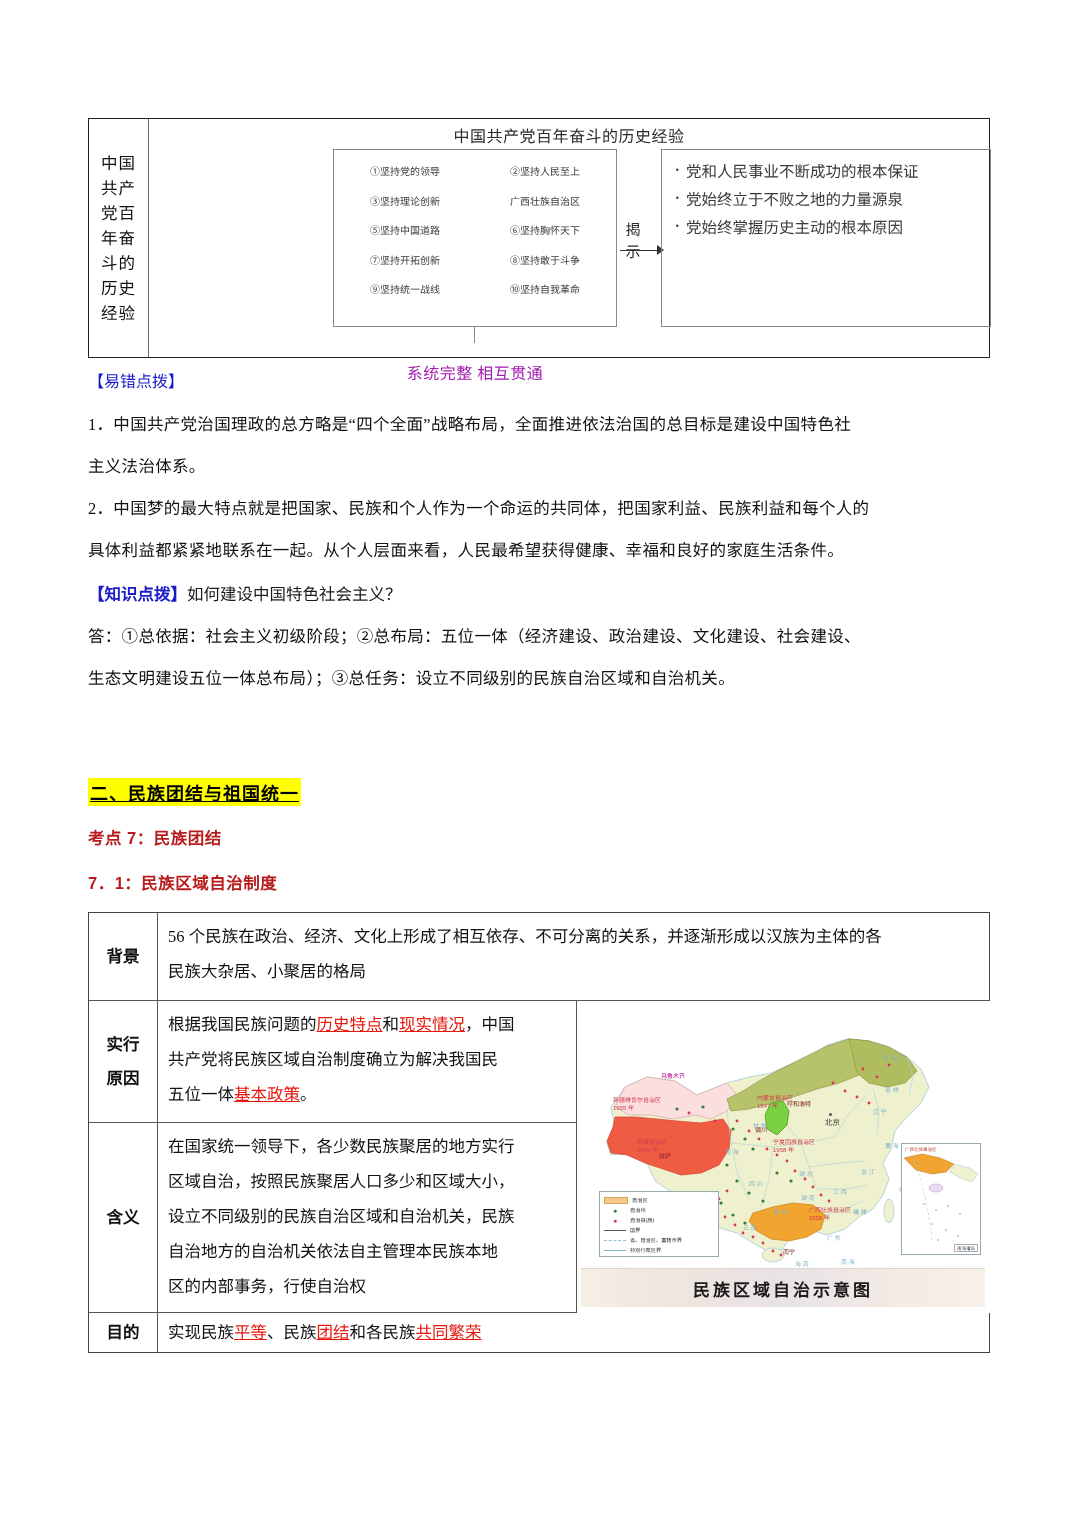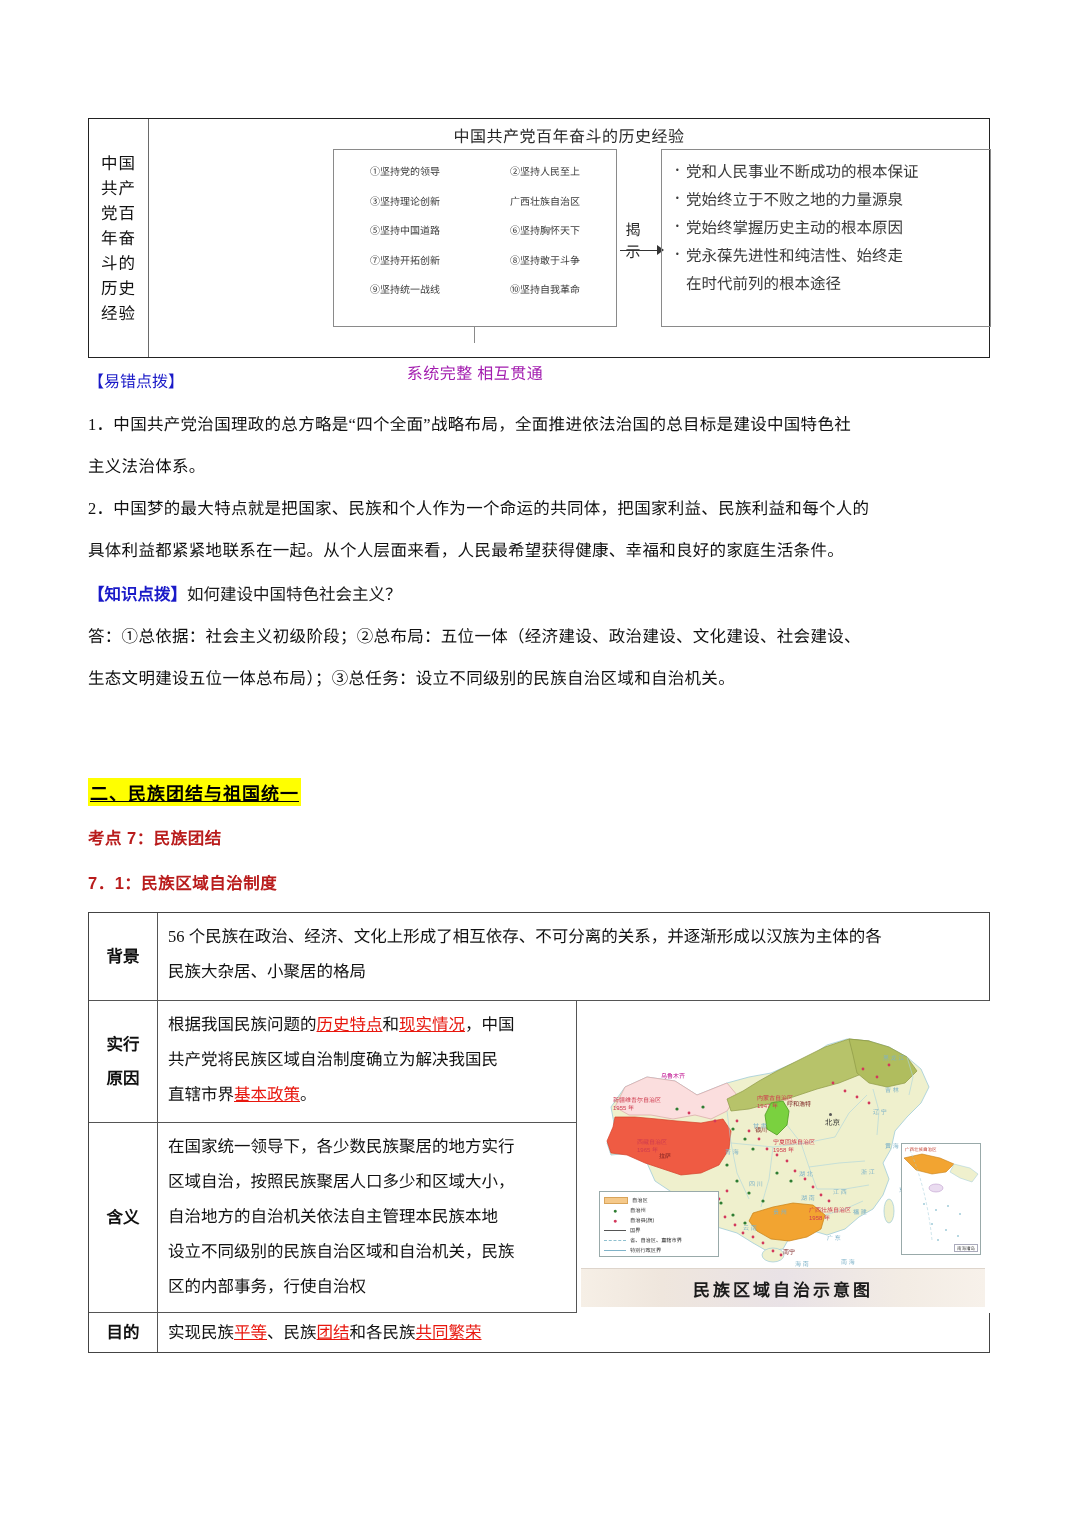--- a/index.html
+++ b/index.html
@@ -241,24 +241,20 @@
         <div class="kanji">揭示</div>
         <div class="arrowline"></div>
         <div class="arrowhead"></div>
       </div>
 
       <div class="box-right">
         <ul>
           <li>党和人民事业不断成功的根本保证</li>
           <li>党始终立于不败之地的力量源泉</li>
           <li>党始终掌握历史主动的根本原因</li>
-          <li>
-            <span>党永葆先进性和纯洁性、始终走</span>
-            <span class="l2">在时代前列的根本途径</span>
-          </li>
         </ul>
       </div>
 
       <div class="stem-v"></div>
       <div class="sys-label">系统完整 相互贯通</div>
     </div>
   </div>
 
   <div class="blue-head" style="left:0;top:368px;">【易错点拨】</div>
 
@@ -299,34 +295,34 @@
           <span class="two">实行</span>
           <span class="two">原因</span>
         </div>
       </div>
       <div class="t2-body" style="right:415px;">
         <div>
           <span>根据我国民族问题的</span><span class="redu">历史特点</span><span>和</span><span class="redu">现实情况</span><span>，中国</span>
         </div>
         <div>共产党将民族区域自治制度确立为解决我国民</div>
         <div>
-          <span>直辖市界</span><span class="redu">基本政策</span><span>。</span>
+          <span>五位一体</span><span class="redu">基本政策</span><span>。</span>
         </div>
       </div>
     </div>
 
     <div class="t2row rowBg" style="top:210px;height:190px;">
       <div class="t2-label">
         <span class="two">含义</span>
       </div>
       <div class="t2-body" style="right:415px;">
         <div>在国家统一领导下，各少数民族聚居的地方实行</div>
         <div>区域自治，按照民族聚居人口多少和区域大小，</div>
+        <div>设立不同级别的民族自治区域和自治机关，民族</div>
         <div>自治地方的自治机关依法自主管理本民族本地</div>
-        <div>设立不同级别的民族自治区域和自治机关，民族</div>
         <div>区的内部事务，行使自治权</div>
       </div>
     </div>
 
     <div class="mapcell" style="top:88px;height:312px;">
       <div class="map-wrap">
 
         <svg viewBox="0 0 412 270" width="412" height="270" style="position:absolute;left:0;top:2px;">
 
           <path d="M120 92 L98 78 L70 74 L48 84 L34 104 L38 126 L30 140 L34 152 L54 150

